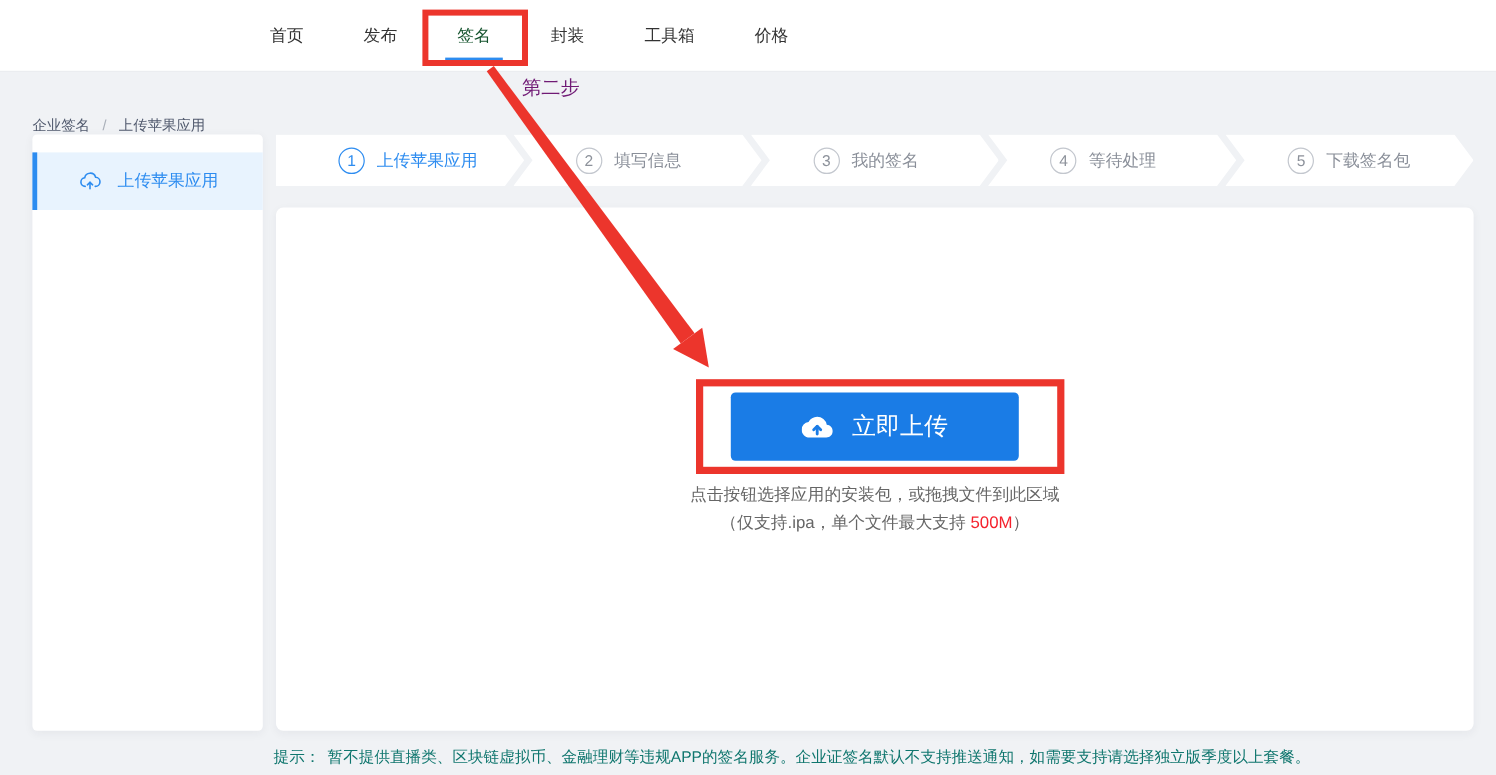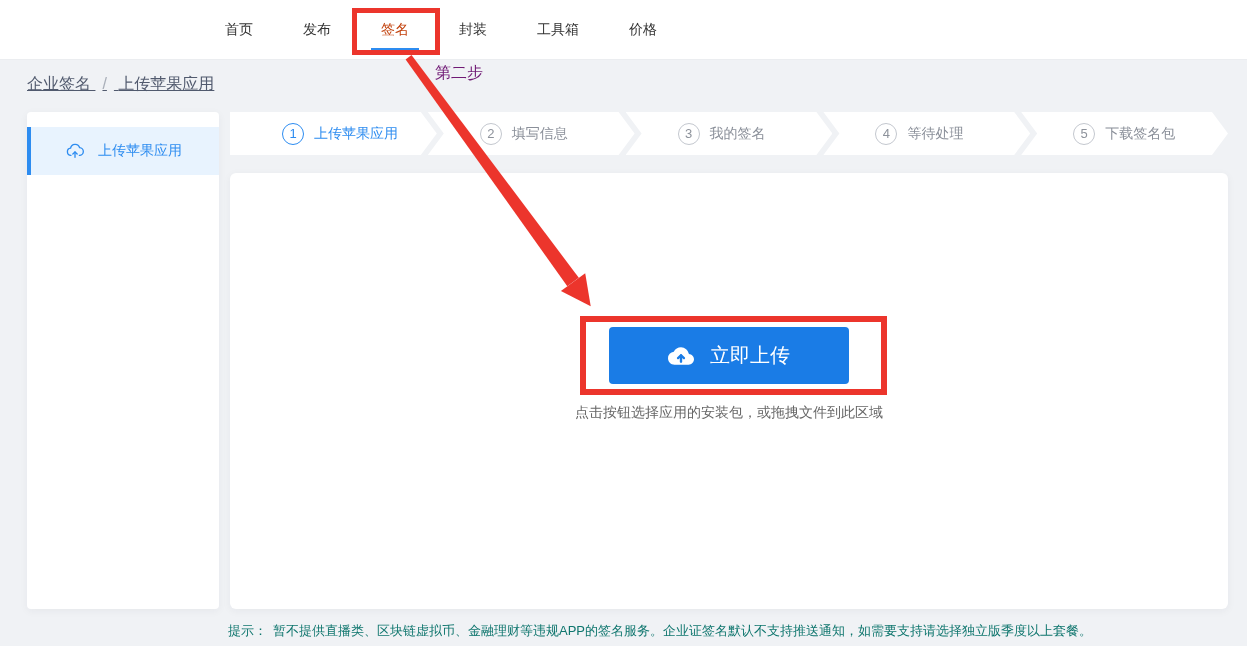--- a/index.html
+++ b/index.html
@@ -15,28 +15,28 @@
   
   .topnav {
     position:absolute; left:0; top:0; width:1247px; height:60px;
     background:#fff; border-bottom:1px solid #ebedf0; z-index:1;
   }
   .nav-items {
     position:absolute; left:225px; top:0; height:60px;
     display:flex; gap:50px; align-items:center;
   }
   .nav-item { font-size:14px; color:#333; cursor:pointer; position:relative; white-space:nowrap; }
-  .nav-item.active { color:#c2410c; }
+  .nav-item.active { color:#14532d; }
   .nav-item.active::after {
     content:""; position:absolute; left:50%; transform:translateX(-50%);
     bottom:-12px; width:48px; height:3px; background:#2d8cf0;
   }
 
   
-  .breadcrumb { position:absolute; left:27px; top:74px; font-size:16px; color:#515a6e; z-index:1;text-decoration:underline; }
+  .breadcrumb { position:absolute; left:27px; top:96px; font-size:12px; color:#515a6e; z-index:1; }
   .breadcrumb .sep { color:#a8aeb8; margin:0 7px; }
   .breadcrumb .crumb-link { cursor:pointer; }
 
   
   .sidebar {
     position:absolute; left:27px; top:112px; width:192px; height:497px;
     background:#fff; border-radius:4px; box-shadow:0 2px 8px rgba(31,45,61,.05);
     padding-top:15px; z-index:1;
   }
   .side-item {
@@ -160,20 +160,21 @@
     <span class="icon">
       <svg viewBox="0 0 24 24">
         <path fill="#ffffff" d="M19.35 10.04A7.49 7.49 0 0 0 12 4C9.11 4 6.6 5.64 5.35 8.04A5.994 5.994 0 0 0 0 14c0 3.31 2.69 6 6 6h13c2.76 0 5-2.24 5-5 0-2.64-2.05-4.78-4.65-4.96z"></path>
         <path fill="none" stroke="#1a7ce6" stroke-width="2.2" stroke-linecap="round" stroke-linejoin="round" d="M12 17.2v-5.7"></path>
         <path fill="none" stroke="#1a7ce6" stroke-width="2.2" stroke-linecap="round" stroke-linejoin="round" d="M9.3 13.9l2.7-2.6 2.7 2.6"></path>
       </svg>
     </span>
     <span>立即上传</span>
   </button>
   <div class="upload-hint1">点击按钮选择应用的安装包，或拖拽文件到此区域</div>
+  <div class="upload-hint2"><span>（仅支持.ipa，单个文件最大支持 </span><span class="size">500M</span><span>）</span></div>
 </div>
 
 <div class="footer-tip">
   <span class="tip-label">提示：</span><span>暂不提供直播类、区块链虚拟币、金融理财等违规APP的签名服务。企业证签名默认不支持推送通知，如需要支持请选择独立版季度以上套餐。</span>
 </div>
 
 <div class="anno anno-box-nav"></div>
 <div class="anno anno-box-btn"></div>
 <div class="anno anno-step-label">第二步</div>
 <svg class="anno anno-arrow-svg" viewBox="0 0 1247 646">

